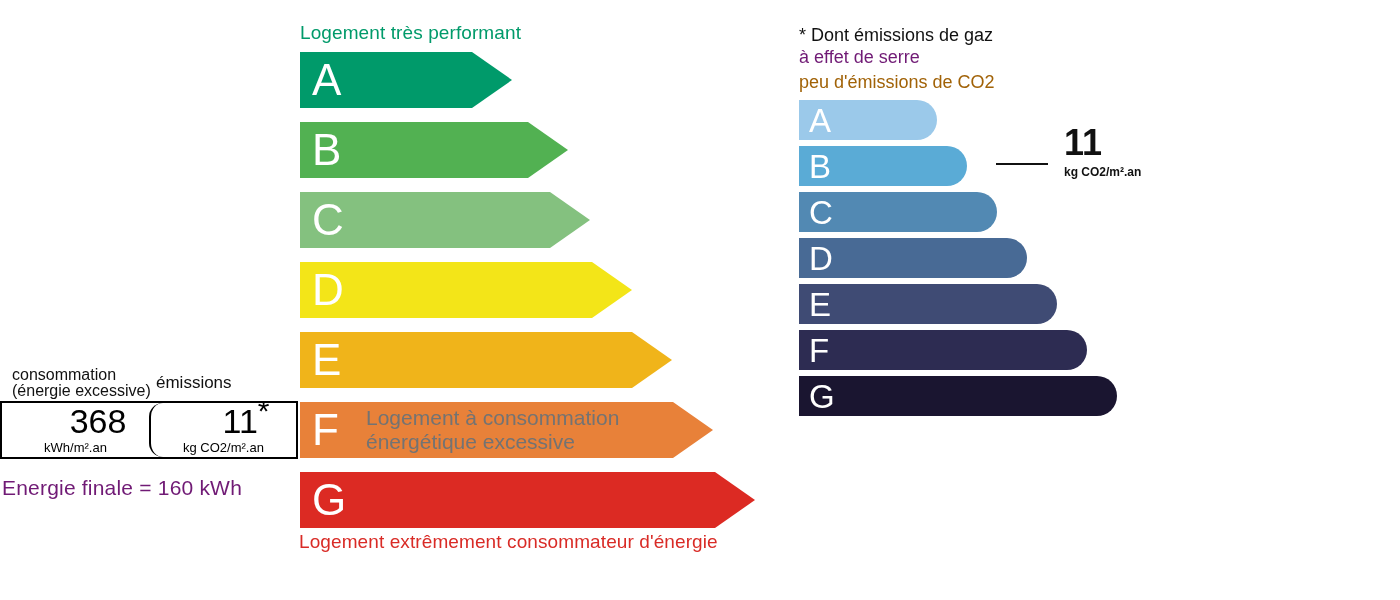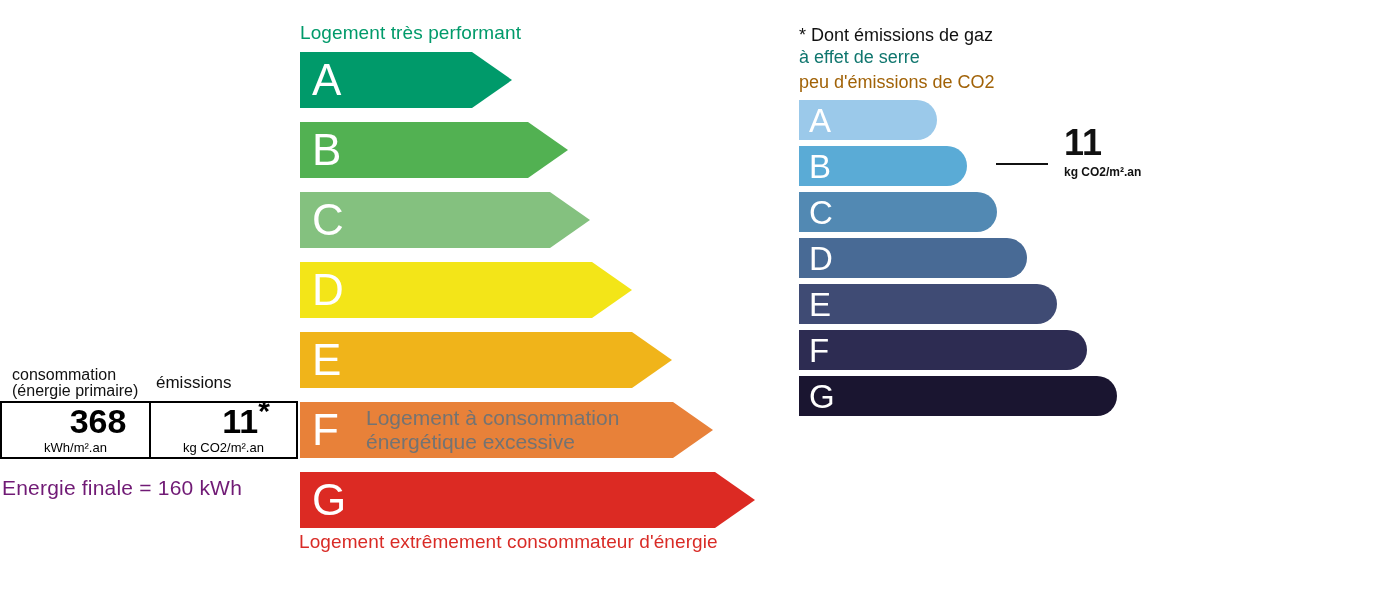--- a/index.html
+++ b/index.html
@@ -21,23 +21,23 @@
   #label-emissions{left:144px;top:8px;font-size:17px;}
 
   #summary-box{
     position:absolute;left:0px;top:401px;width:298px;height:58px;
     border:2px solid #000000;box-sizing:border-box;display:flex;
   }
   .sum-cell{
     flex:1 1 50%;position:relative;display:flex;flex-direction:column;
     align-items:center;justify-content:center;box-sizing:border-box;
   }
-  .sum-cell.divider{border-left:2px solid #000000;}
+  .sum-cell.divider{border-left:2px solid #000000;border-radius:14px;}
   .sum-value{
-    font-size:34px;line-height:34px;color:#000000;font-weight:700;
+    font-size:34px;line-height:34px;color:#000000;font-weight:400;
     letter-spacing:0px;margin-top:-2px;margin-left:45px;
   }
   .sum-value .star{font-size:30px;vertical-align:super;line-height:0;}
   .sum-unit{font-size:13px;line-height:14px;color:#000000;margin-top:3px;}
 
   #energie-finale{
     position:absolute;left:2px;top:476px;font-size:21px;color:#701a75;
     white-space:nowrap;letter-spacing:0.2px;
   }
 
@@ -61,21 +61,21 @@
   }
   .energy-inline-text{
     position:absolute;left:66px;top:50%;transform:translateY(-50%);
     color:#737373;font-size:21px;line-height:24px;white-space:pre-line;
   }
 
   
   #ges-chart{position:absolute;left:790px;top:0;width:610px;height:508px;}
   .ges-head{position:absolute;left:9px;white-space:nowrap;}
   #ges-head-1{top:25px;font-size:18px;color:#111111;}
-  #ges-head-2{top:47px;font-size:18px;color:#0f766e;}
+  #ges-head-2{top:47px;font-size:18px;color:#701a75;}
   #ges-head-3{top:72px;font-size:18px;color:#a16207;}
   .ges-row{position:absolute;left:9px;height:40px;}
   .ges-bar{
     position:absolute;left:0;top:0;height:40px;border-radius:0 20px 20px 0;
   }
   .ges-letter{
     position:absolute;left:10px;top:50%;transform:translateY(-50%);
     color:#ffffff;font-size:33px;line-height:33px;
   }
   #ges-callout{position:absolute;left:206px;top:125px;width:170px;height:70px;}
@@ -92,21 +92,21 @@
     font-weight:bold;color:#111111;white-space:nowrap;
   }
 </style>
 </head>
 <body>
 
 <div id="root">
 
   <div id="summary-labels">
     <div class="sum-label" id="label-consommation">consommation</div>
-    <div class="sum-label" id="label-energie-primaire">(énergie primaire)</div>
+    <div class="sum-label" id="label-energie-primaire">(énergie excessive)</div>
     <div class="sum-label" id="label-emissions">émissions</div>
   </div>
 
   <div id="summary-box">
     <div class="sum-cell">
       <div class="sum-value">368</div>
       <div class="sum-unit">kWh/m².an</div>
     </div>
     <div class="sum-cell divider">
       <div class="sum-value"><span>11</span><span class="star">*</span></div>

